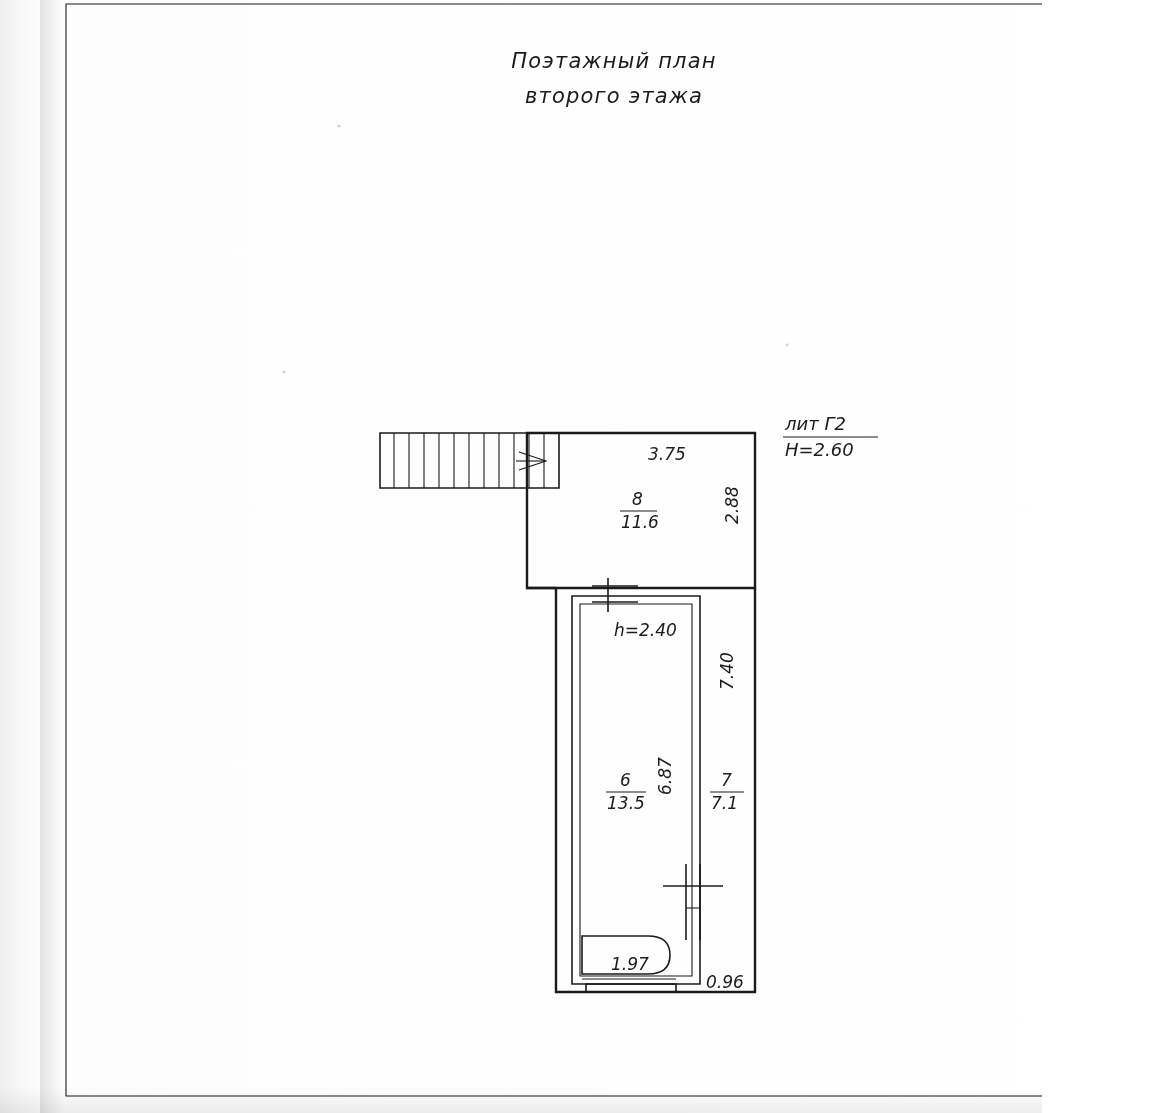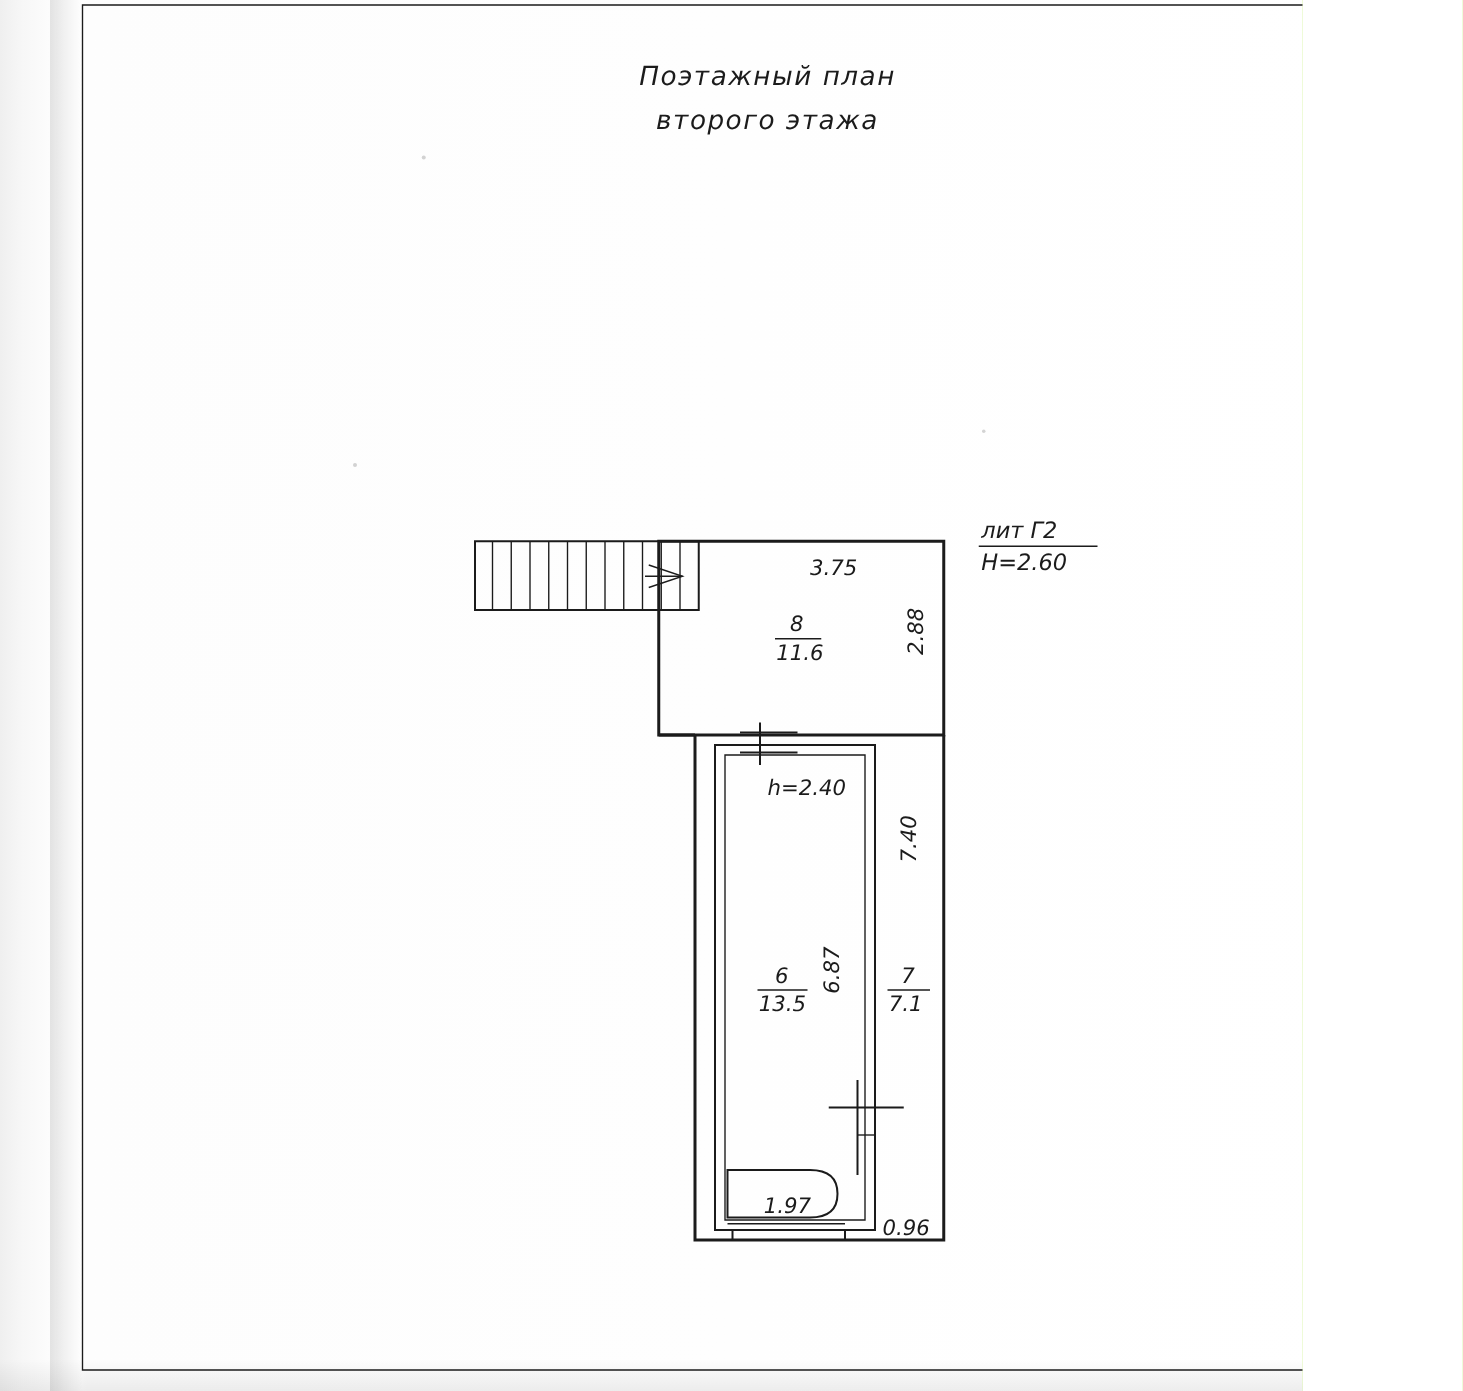--- a/index.html
+++ b/index.html
@@ -4,21 +4,21 @@
 <style>
   html, body {
     margin: 0;
     padding: 0;
     background: #ffffff;
   }
   #page {
     position: relative;
     width: 1042px;
     height: 1113px;
-    background: #bef264;
+    background: #a16207;
     overflow: hidden;
     font-family: "DejaVu Sans", sans-serif;
   }
   
   .paper {
     position: absolute;
     left: 0; top: 0;
     width: 1170px; height: 1113px;
     background:
       linear-gradient(to right,

